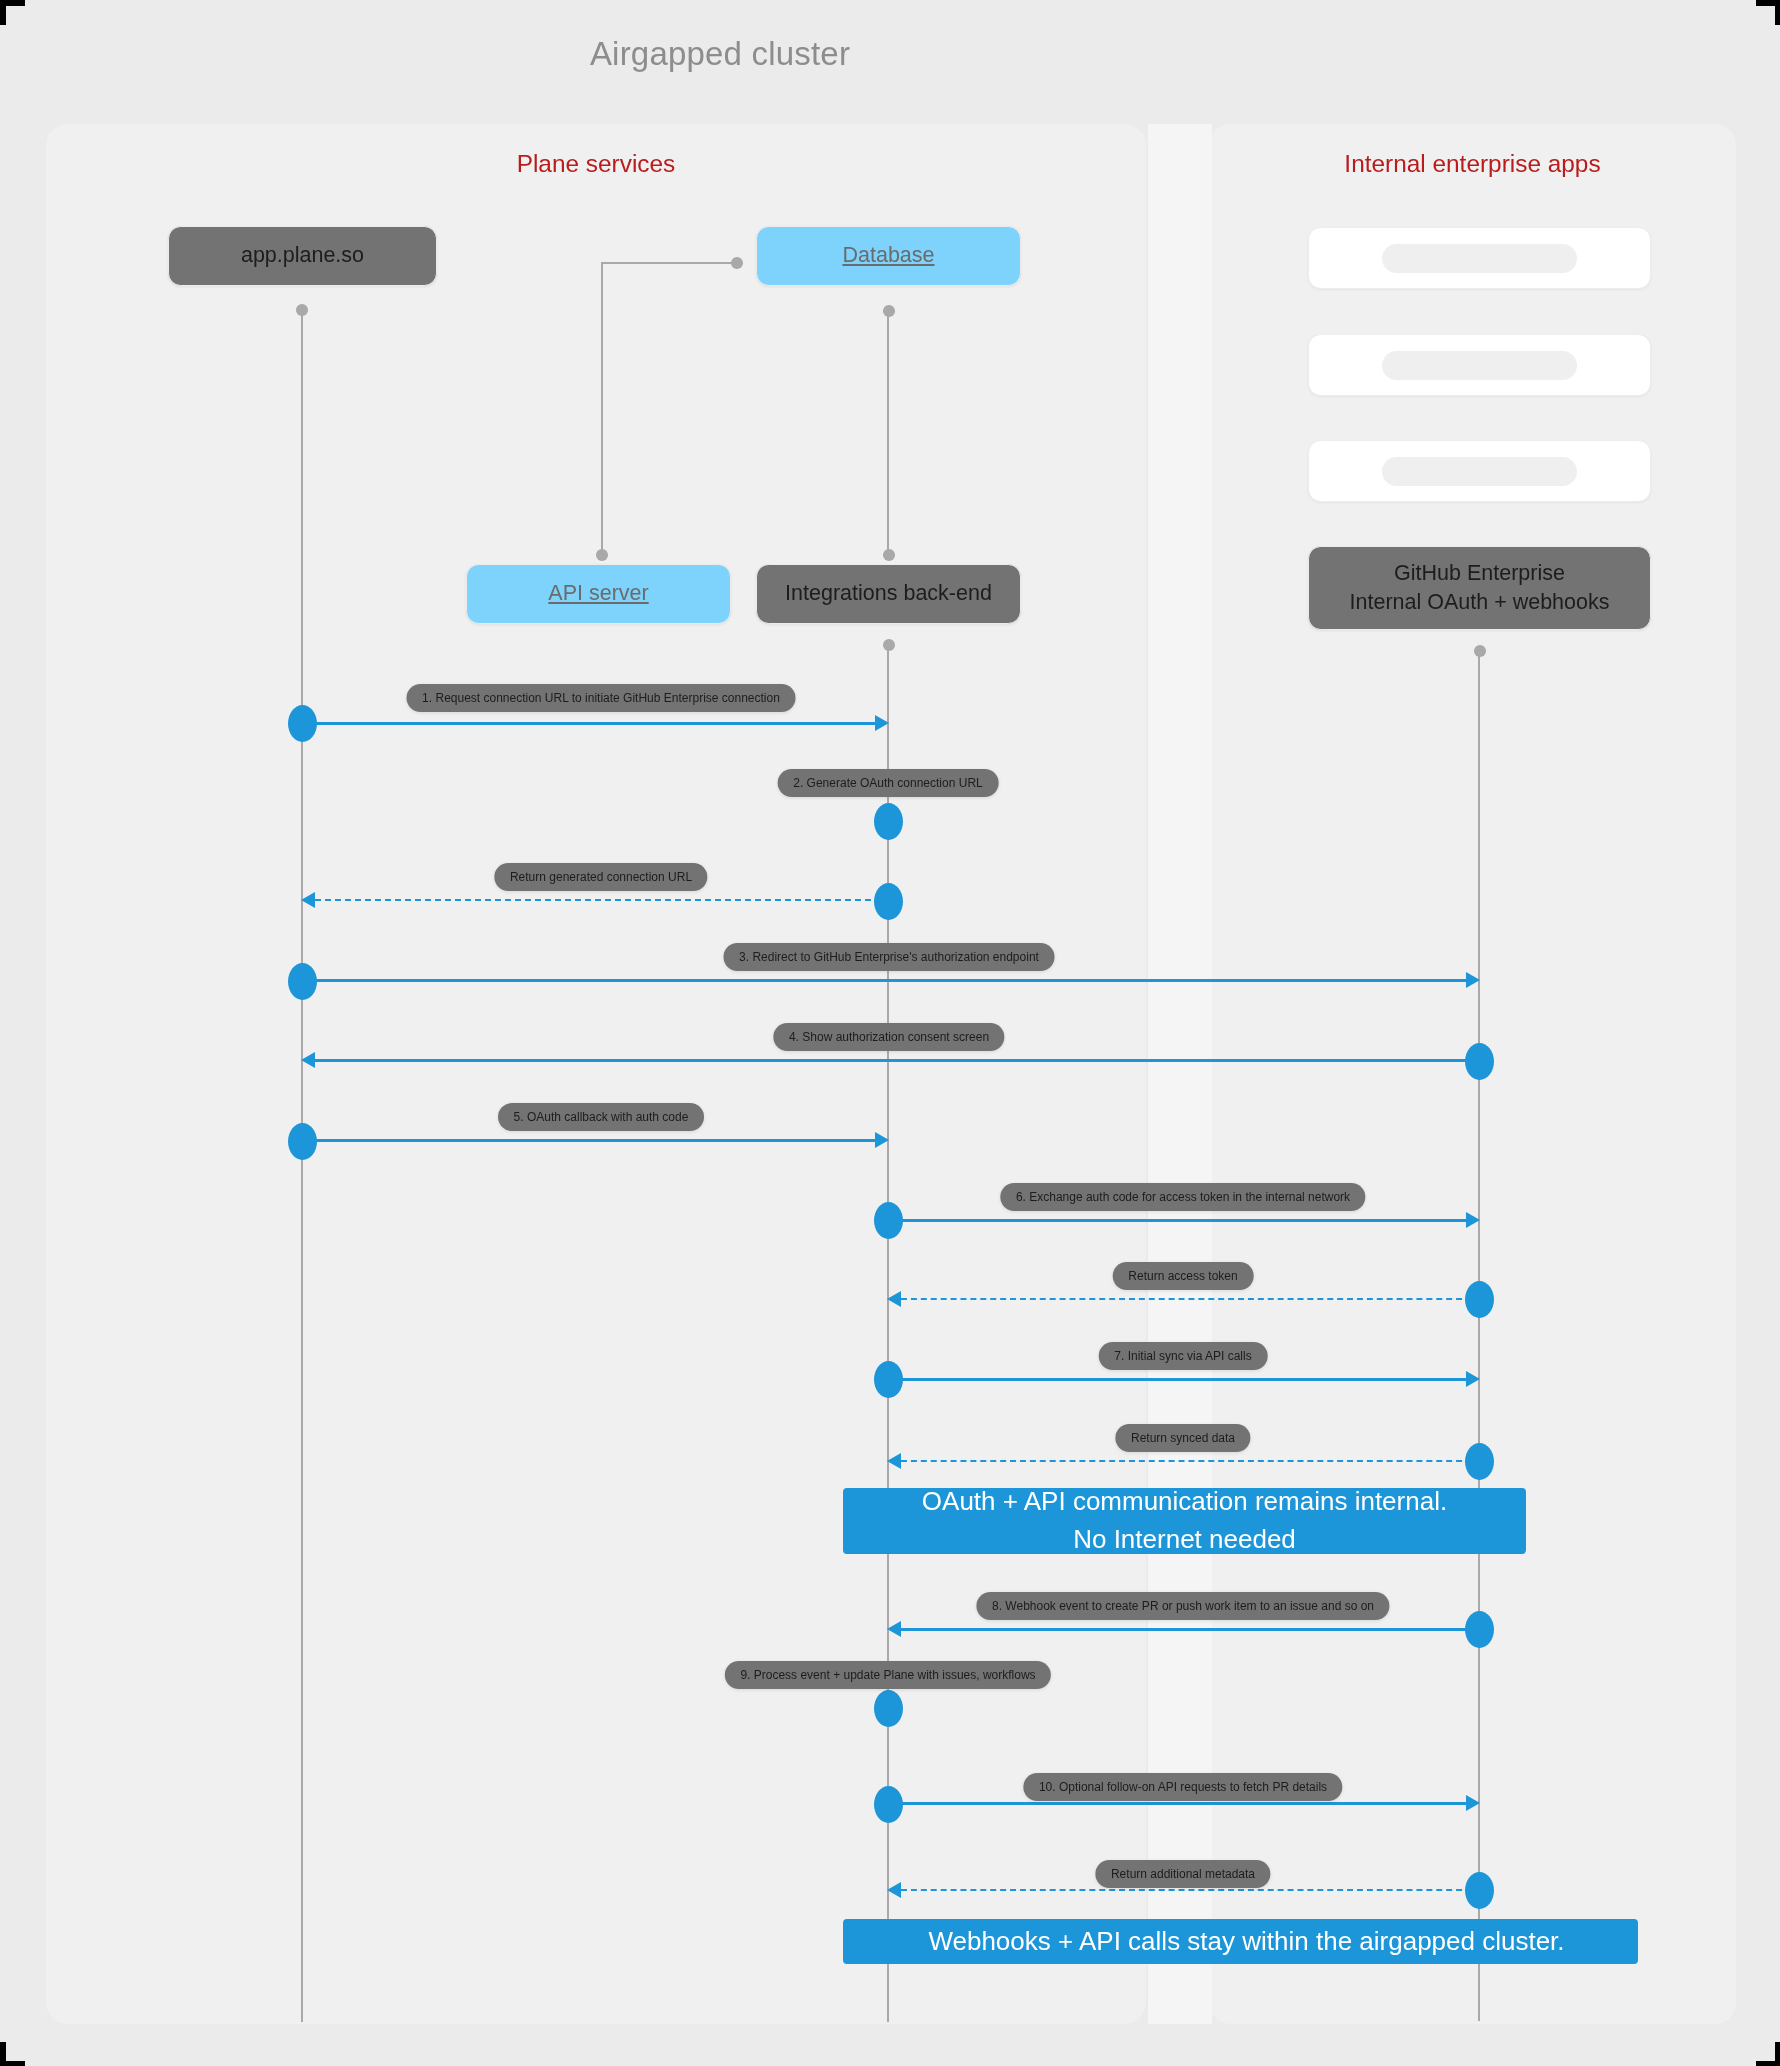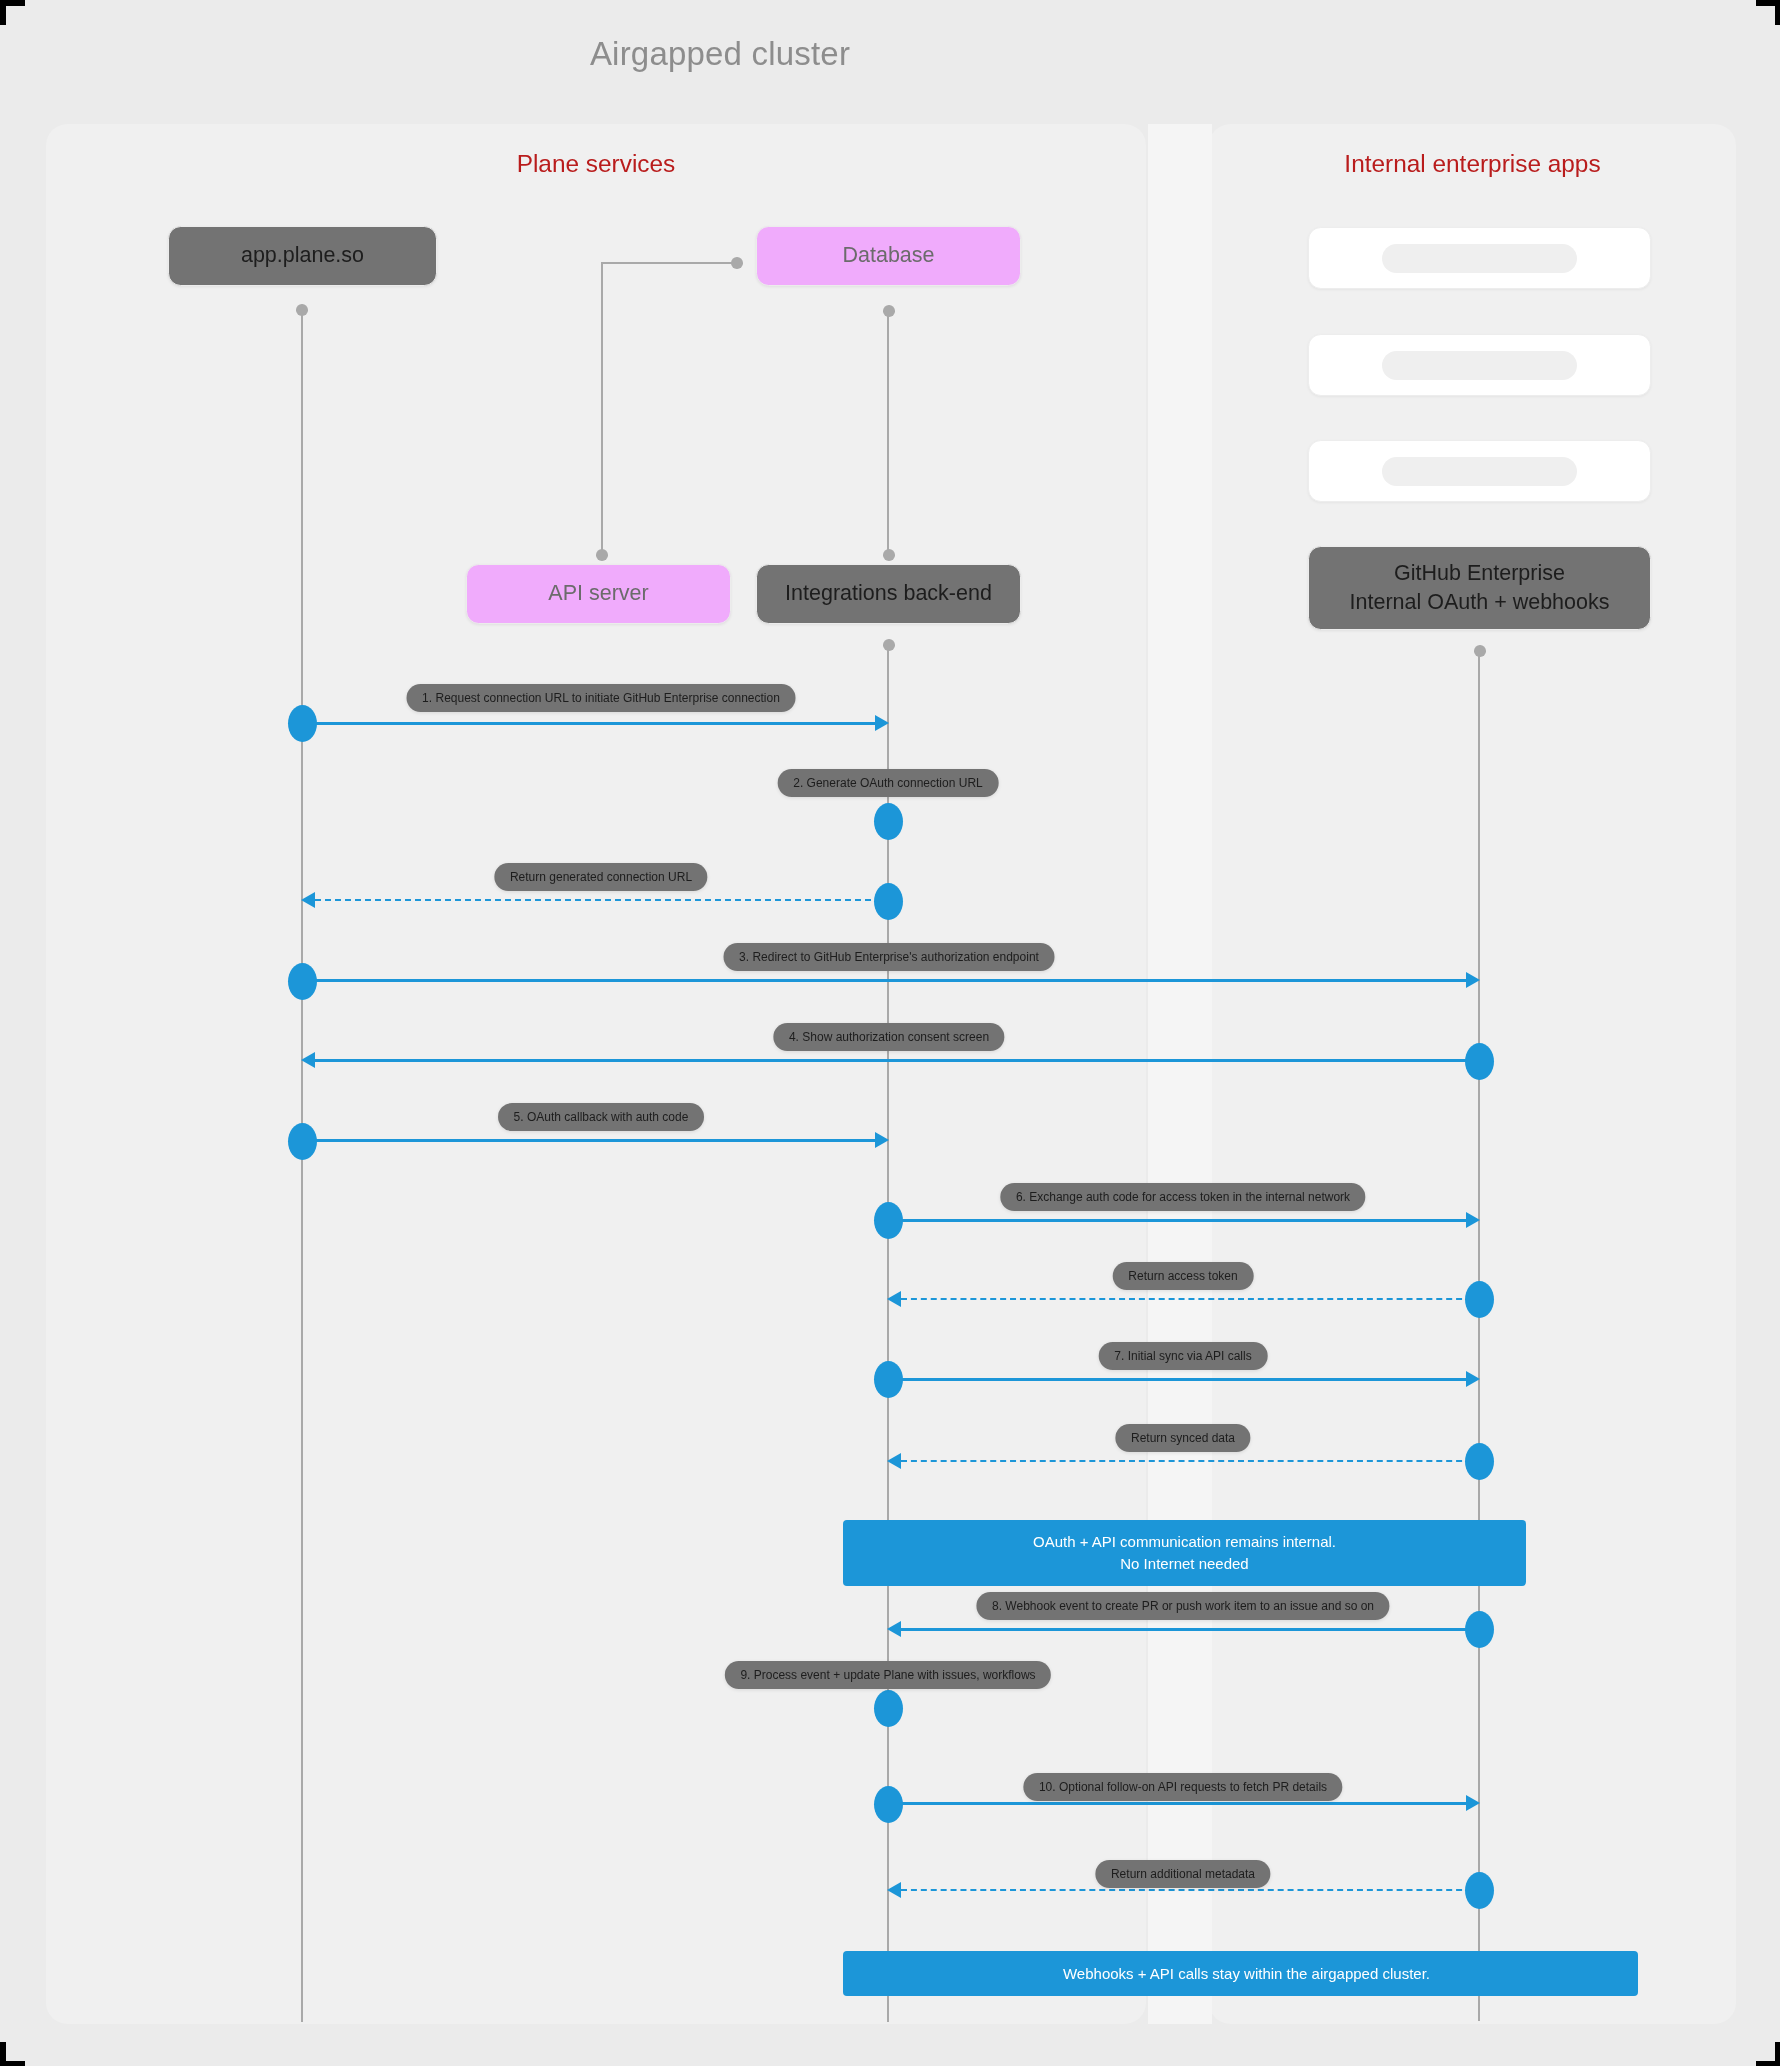--- a/index.html
+++ b/index.html
@@ -34,21 +34,21 @@
   }
 
   .node {
     position:absolute; background:#737373; border-radius:12.7px;
     border:1px solid #ececec;
     box-shadow:0 1px 2.9px rgba(0,0,0,.07);
     display:flex; align-items:center; justify-content:center;
     text-align:center; font-size:21.5px; color:#1d1d1d; line-height:1.35;
     padding:0 13.7px;
   }
-  .node.muted { background:#f0abfc; color:#6b6b6b; }
+  .node.muted { background:#7dd3fc; color:#6b6b6b;text-decoration:underline; }
 
   .skeleton-card {
     position:absolute; background:#fff; border-radius:12.7px;
     border:1px solid #ededed; box-shadow:0 1px 2.9px rgba(0,0,0,.05);
     display:flex; align-items:center; justify-content:center;
   }
   .skeleton-bar { width:195px; height:29px; border-radius:14.6px; background:#efefef; }
 
   
   .lifeline { position:absolute; width:2px; background:#a9a9a9; }
@@ -76,24 +76,23 @@
     background:#1c96d8;
   }
   .label {
     position:absolute; background:#737373; border-radius:21.5px;
     padding:6.8px 15.6px; font-size:12px; color:#1d1d1d; white-space:nowrap;
     box-shadow:0 1px 3.9px rgba(0,0,0,.10);
     transform:translateX(-50%);
   }
   .note {
     position:absolute; background:#1c96d8; color:#fff;
-    font-size:15px; text-align:center; line-height:1.45;
+    font-size:26px; text-align:center; line-height:1.45;
     display:flex; align-items:center; justify-content:center;
     border-radius:3.9px;
-    margin-top:32px;
   }
   .band {
     position:absolute; top:124px; width:64px; height:1900px;
     background:#f5f5f5;
   }
 </style>
 </head>
 <body>
 
 <div class="crop tl"></div>

